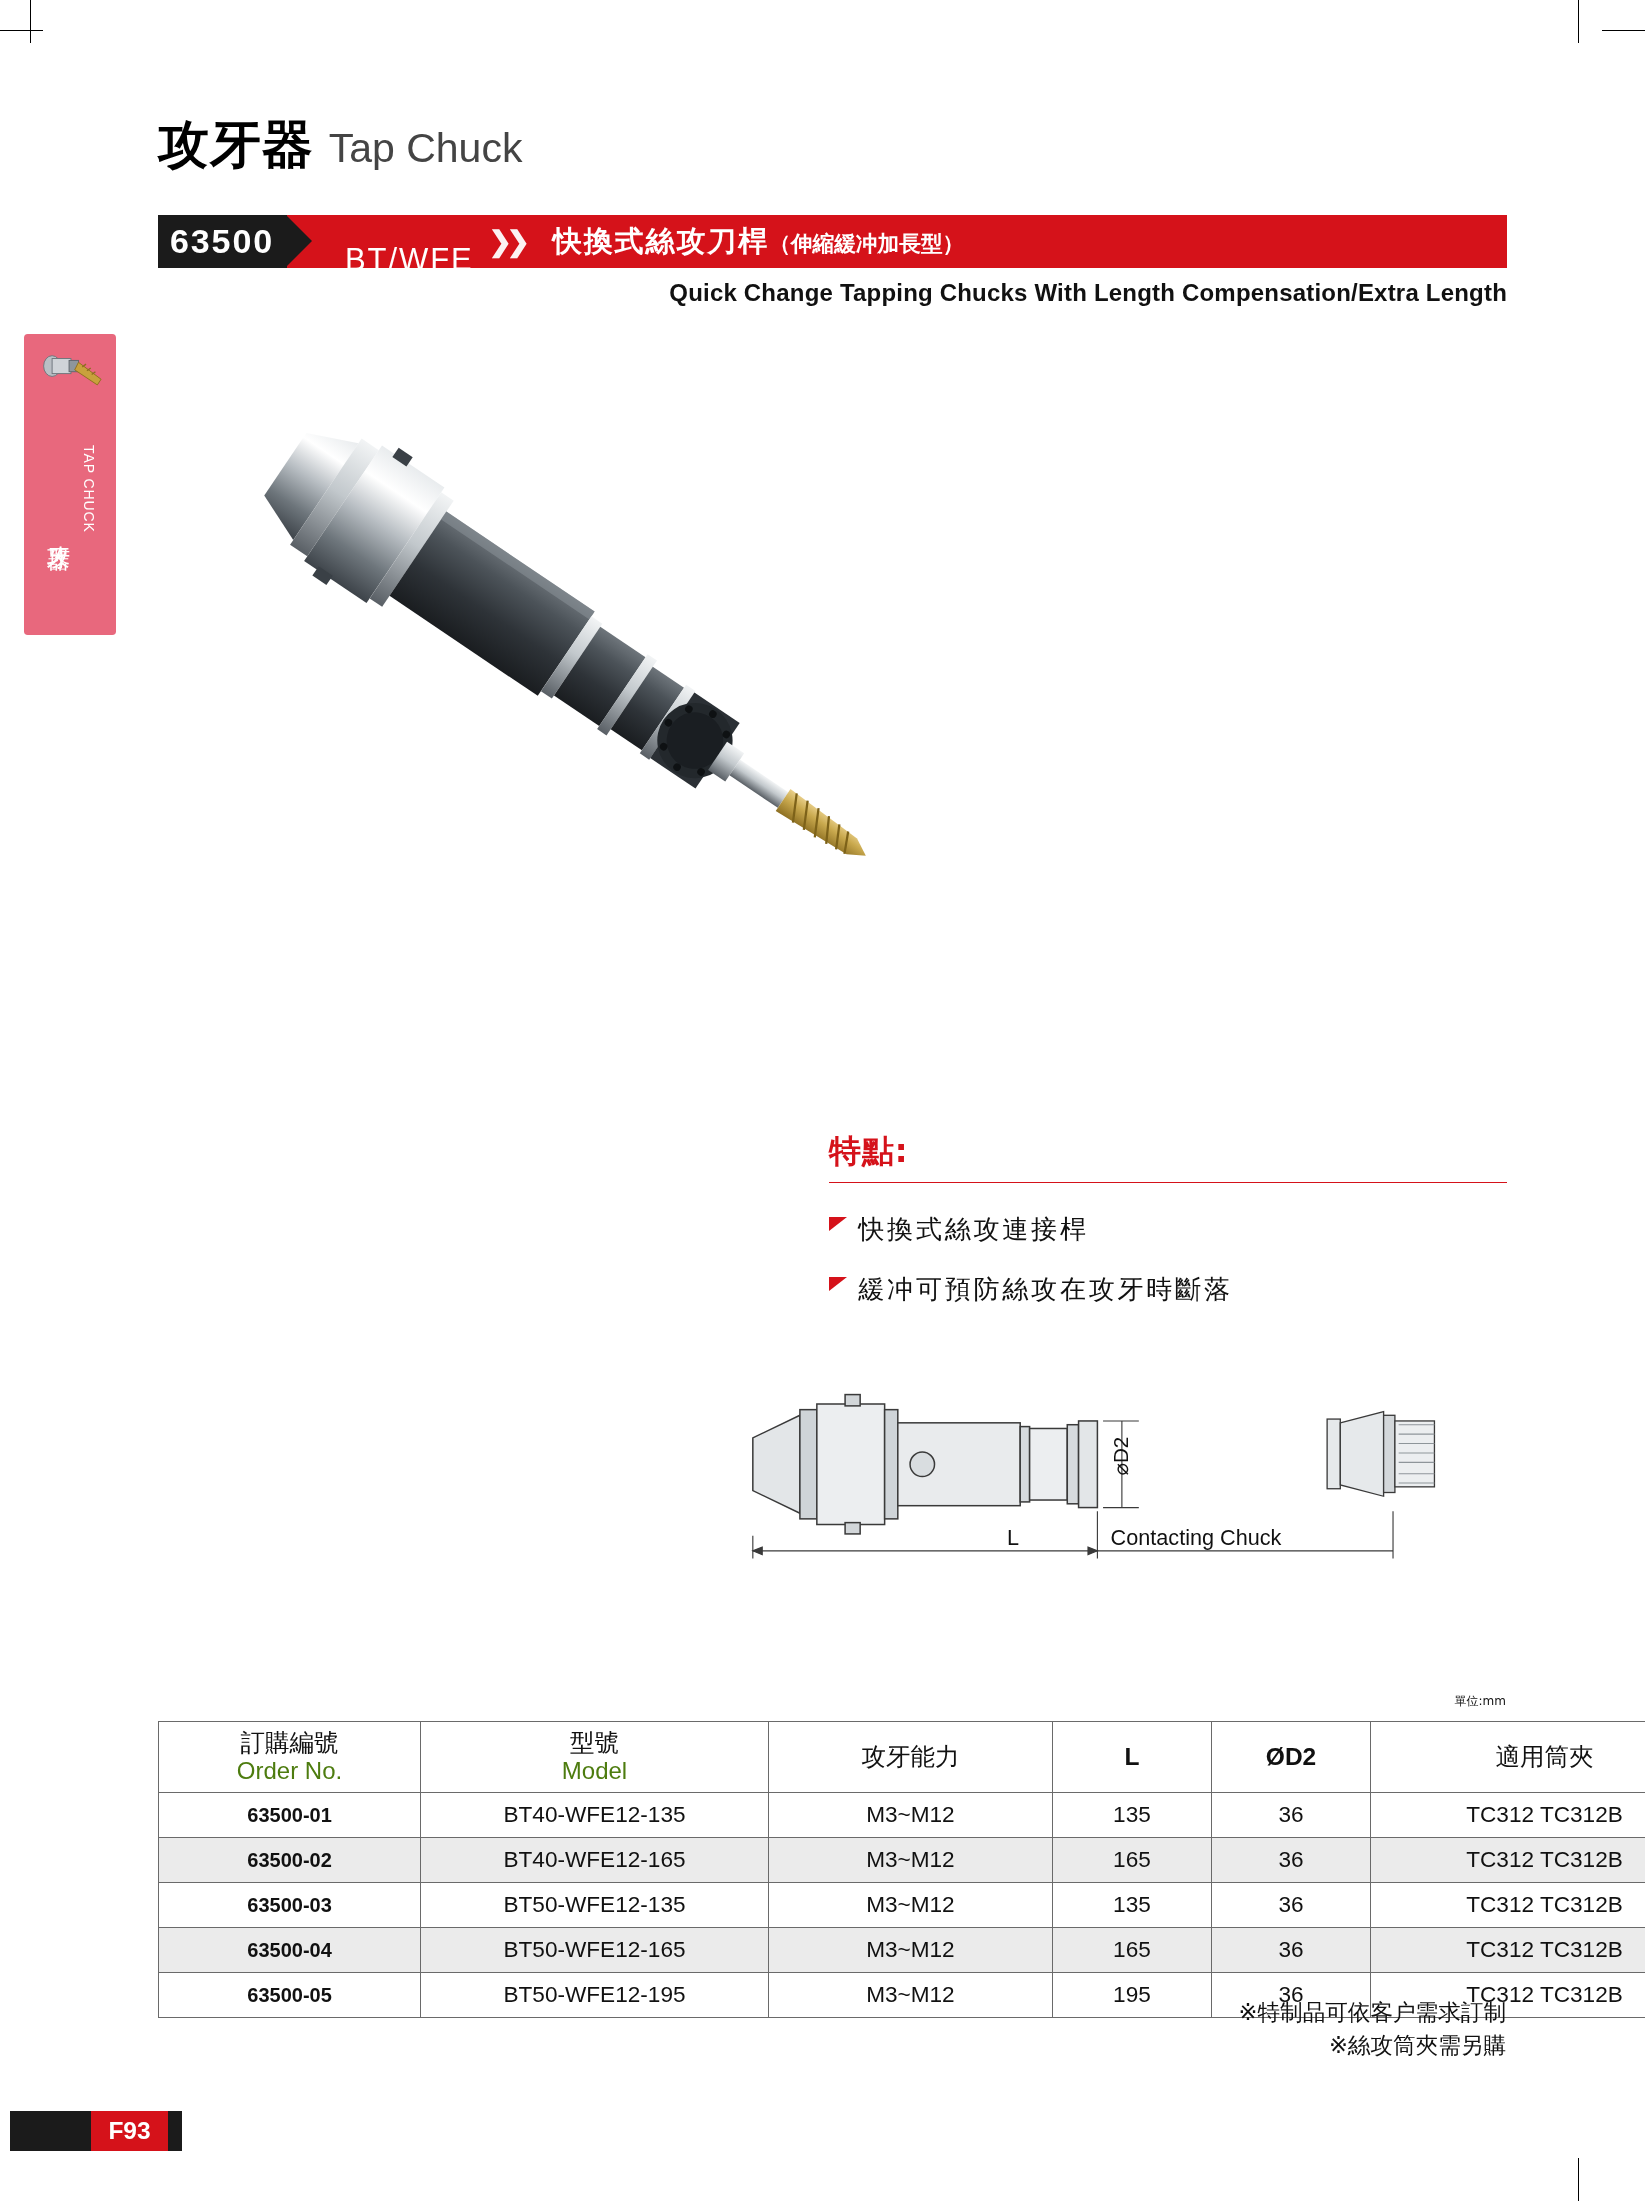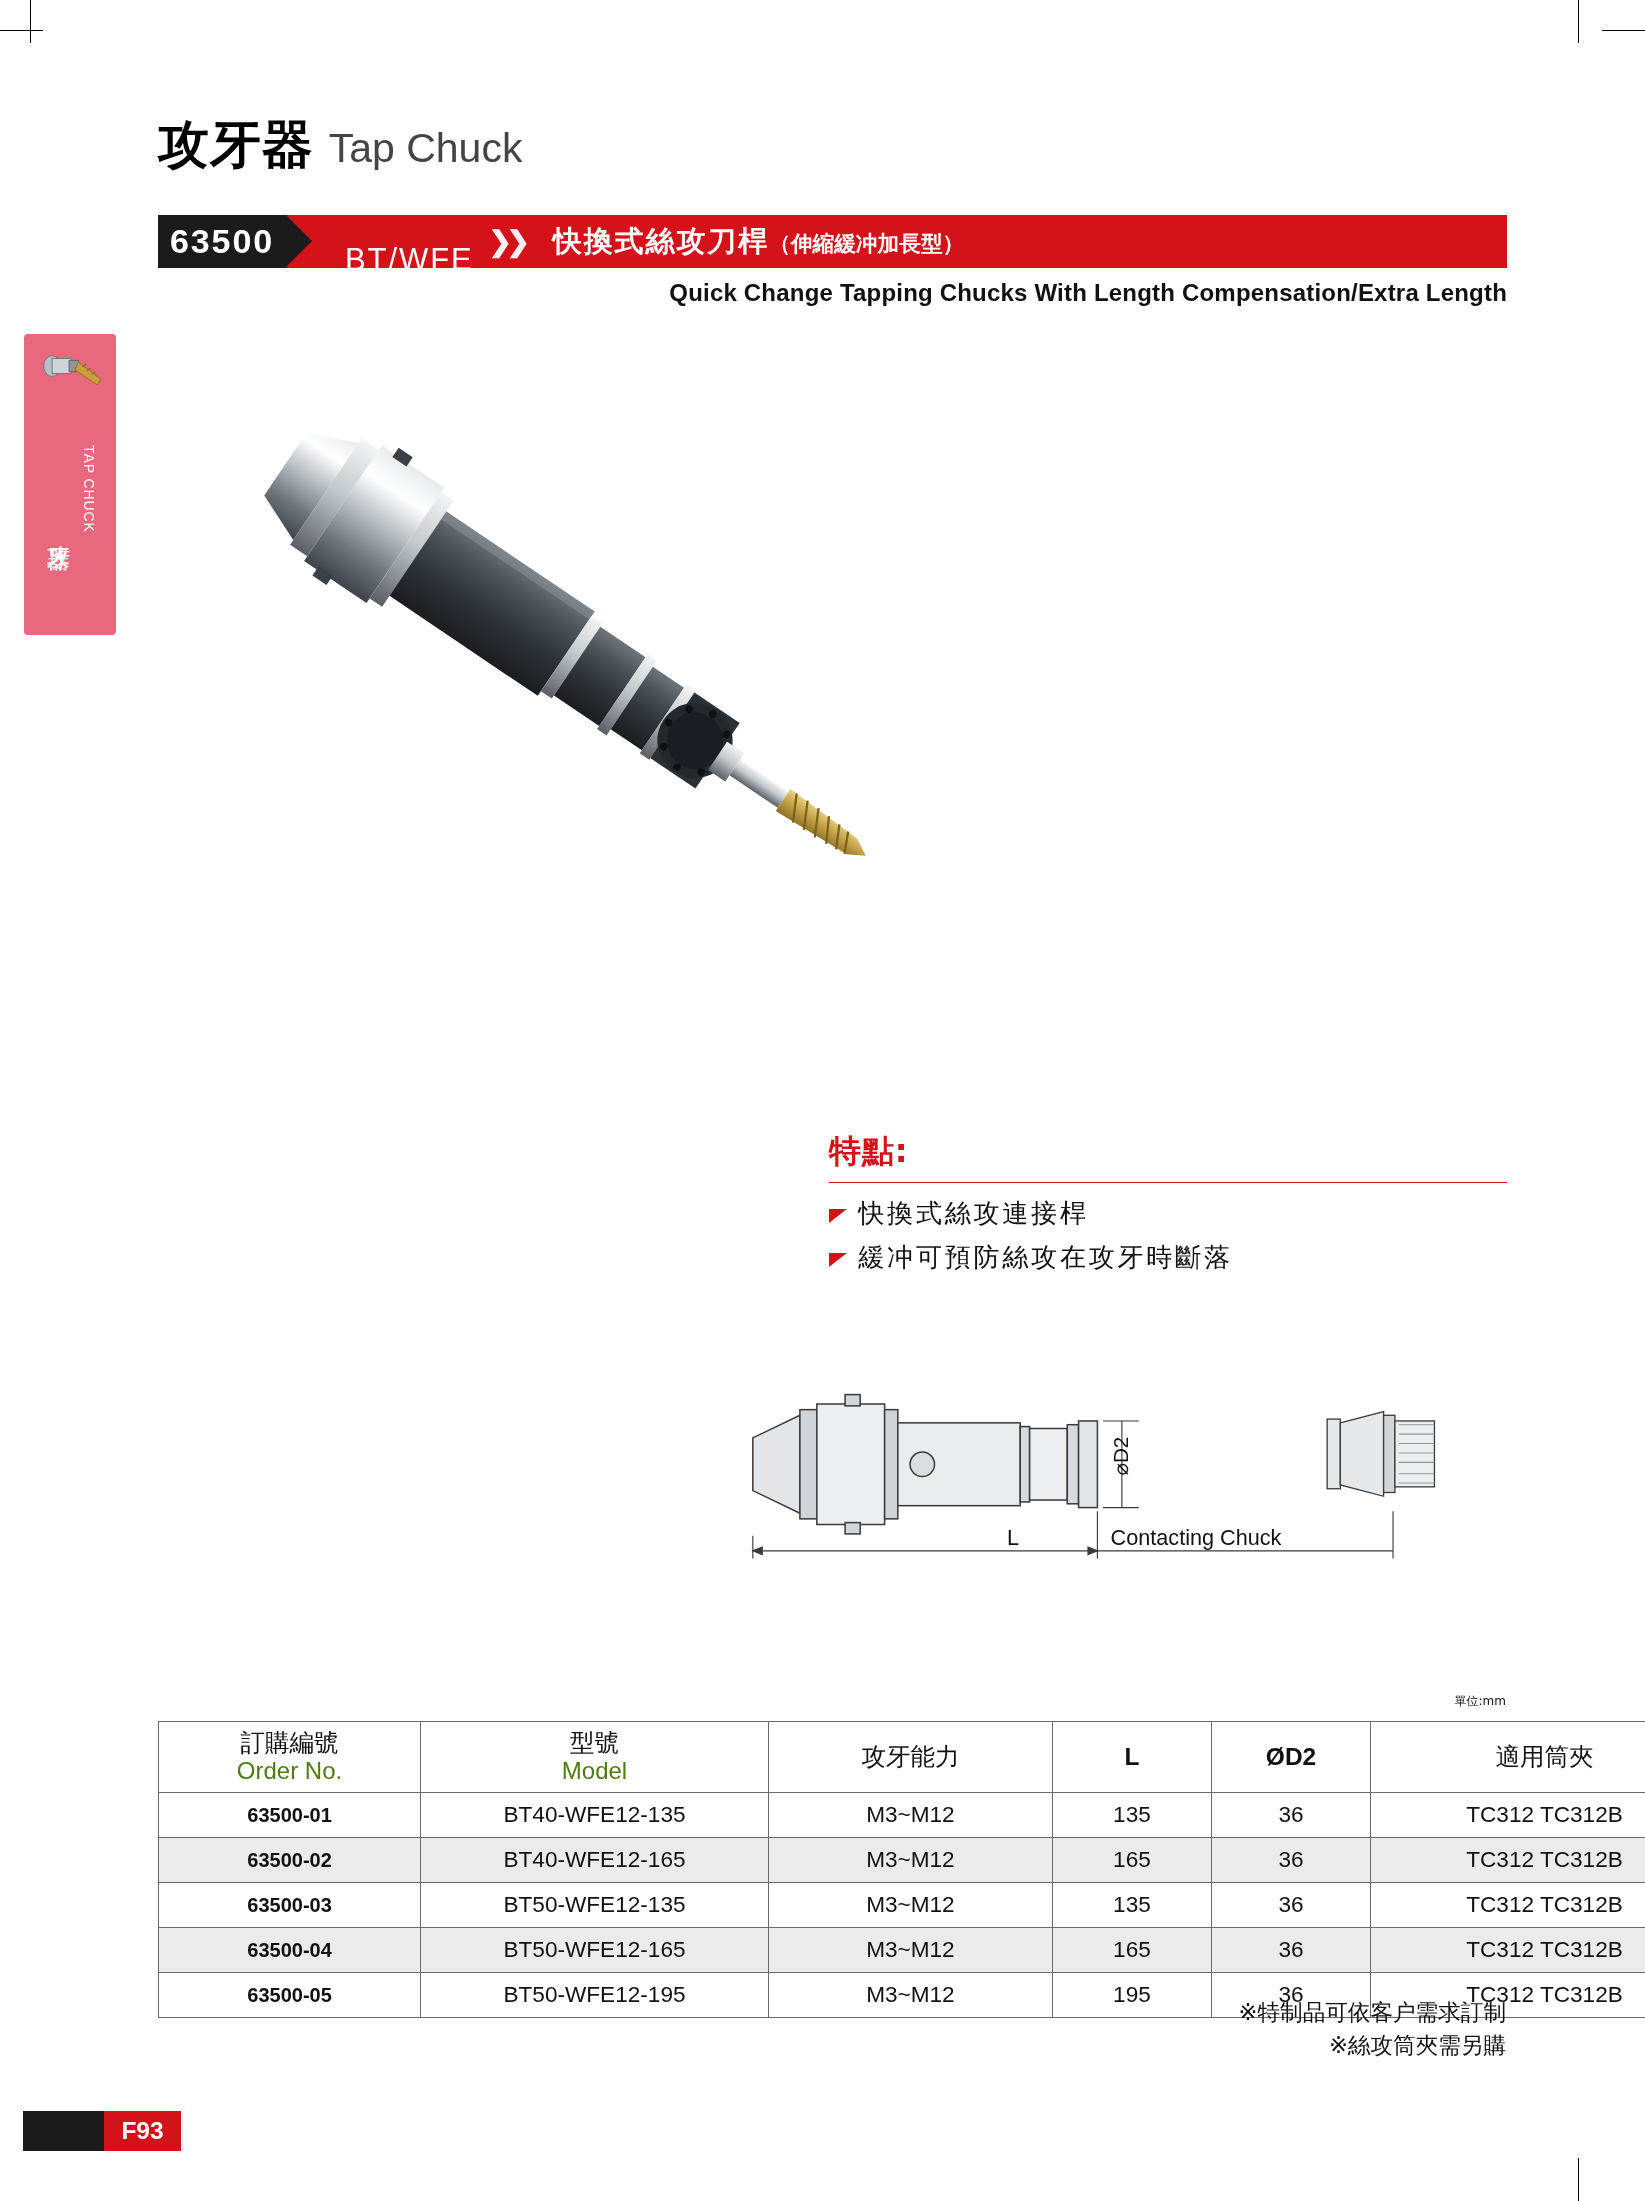--- a/index.html
+++ b/index.html
@@ -201,20 +201,21 @@
     border-left: 18px solid #d5121a;
     border-bottom: 14px solid transparent;
     margin-right: 11.3px;
     margin-top: 5.6px;
   }
   .features .feat-text {
     font-size: 26px;
     font-family: "DejaVu Sans", sans-serif;
     color: #111;
     letter-spacing: 2.8px;
+    margin-top: 16px;
   }
 
   
   .drawing {
     position: absolute;
     left: 734px;
     top: 1370px;
     width: 772px;
     height: 245px;
   }
@@ -280,23 +281,23 @@
     text-align: right;
     font-size: 22.6px;
     font-family: "DejaVu Sans", sans-serif;
     color: #111;
     line-height: 1.45;
   }
 
   
   .footer {
     position: absolute;
-    left: 23px;
+    left: 10px;
     top: 2111px;
-    width: 158px;
+    width: 172px;
     height: 40px;
     background: #1b1b1b;
   }
   .footer .pg {
     position: absolute;
     left: 81px;
     top: 0;
     width: 77px;
     height: 40px;
     background: #d5121a;

